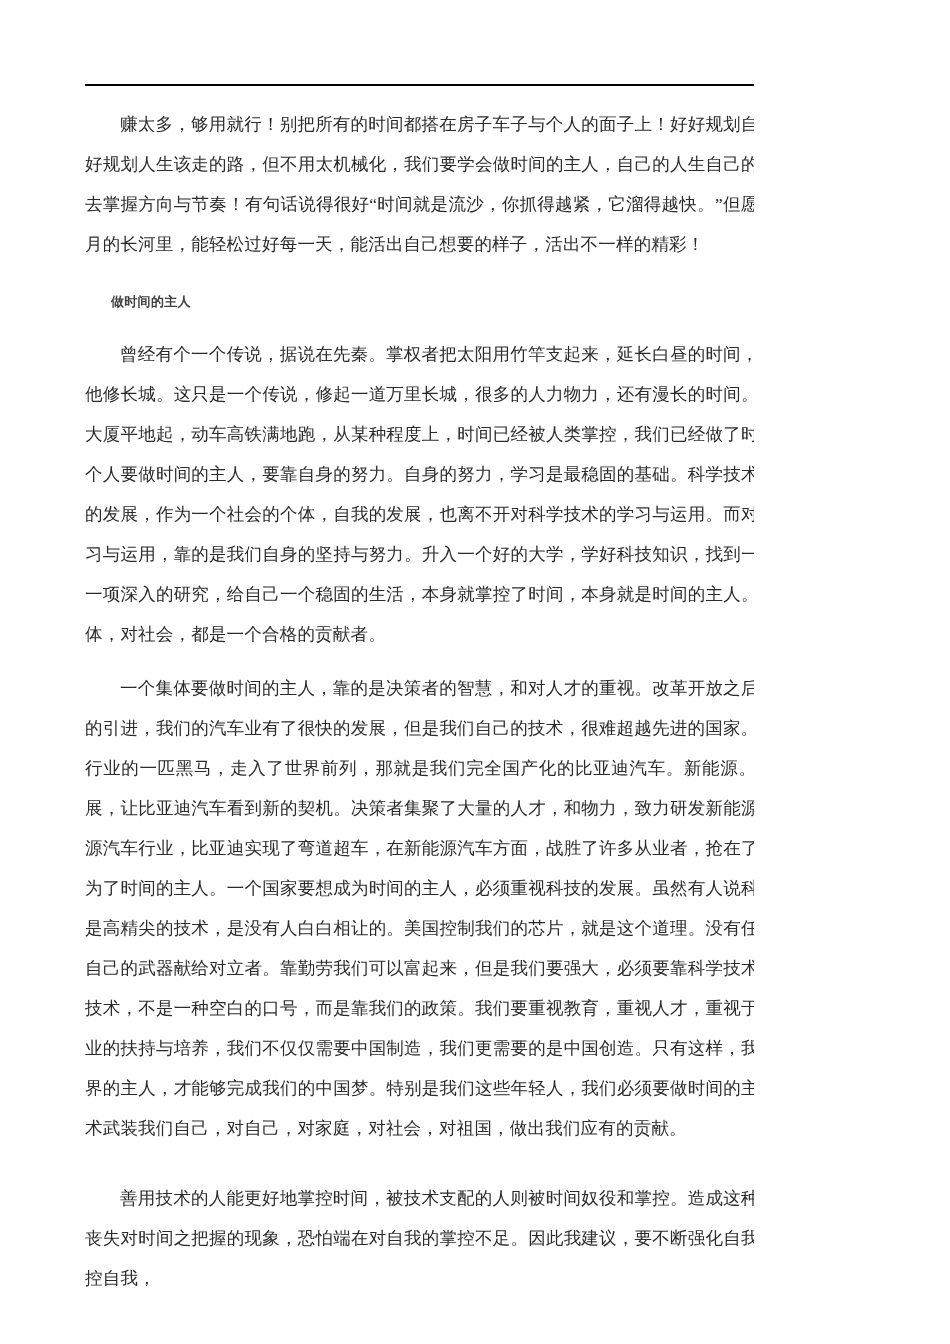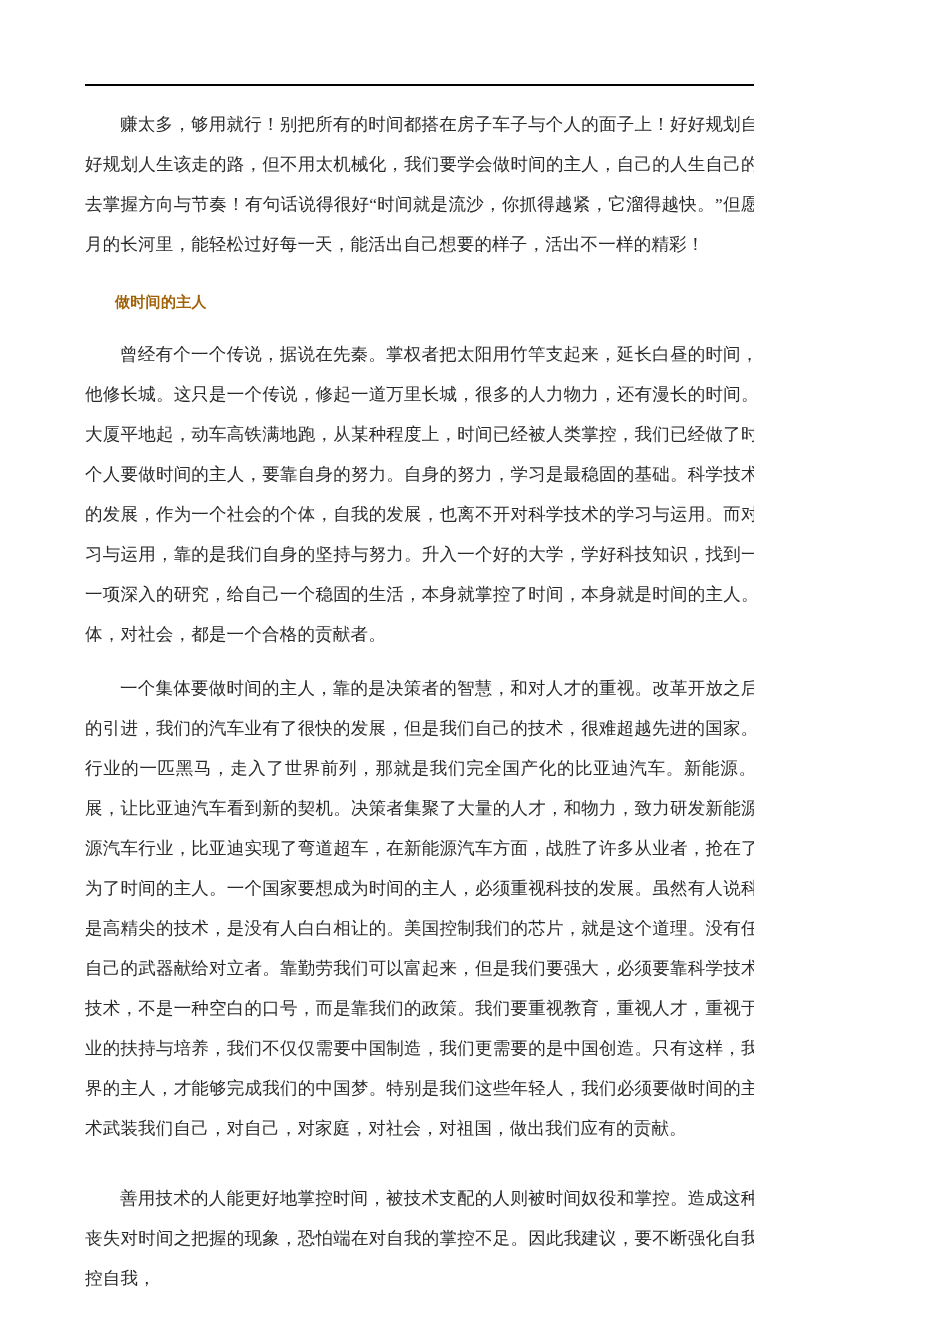--- a/index.html
+++ b/index.html
@@ -43,24 +43,24 @@
     color: #2b2b2b;
     text-align: justify;
     text-justify: inter-ideograph;
     text-indent: 2em;
     margin: 0 0 0 0;
     letter-spacing: 0.2px;
     word-break: break-all;
   }
   .heading {
     font-family: "DejaVu Sans", "Liberation Sans", sans-serif;
-    font-size: 15px;
+    font-size: 13px;
     font-weight: bold;
     line-height: 40px;
-    color: #a16207;
+    color: #404040;
     text-indent: 2em;
     margin: 0;
     letter-spacing: 0.3px;
   }
   .gap-before-heading {
     height: 18px;
   }
   .gap-after-heading {
     height: 12px;
   }

